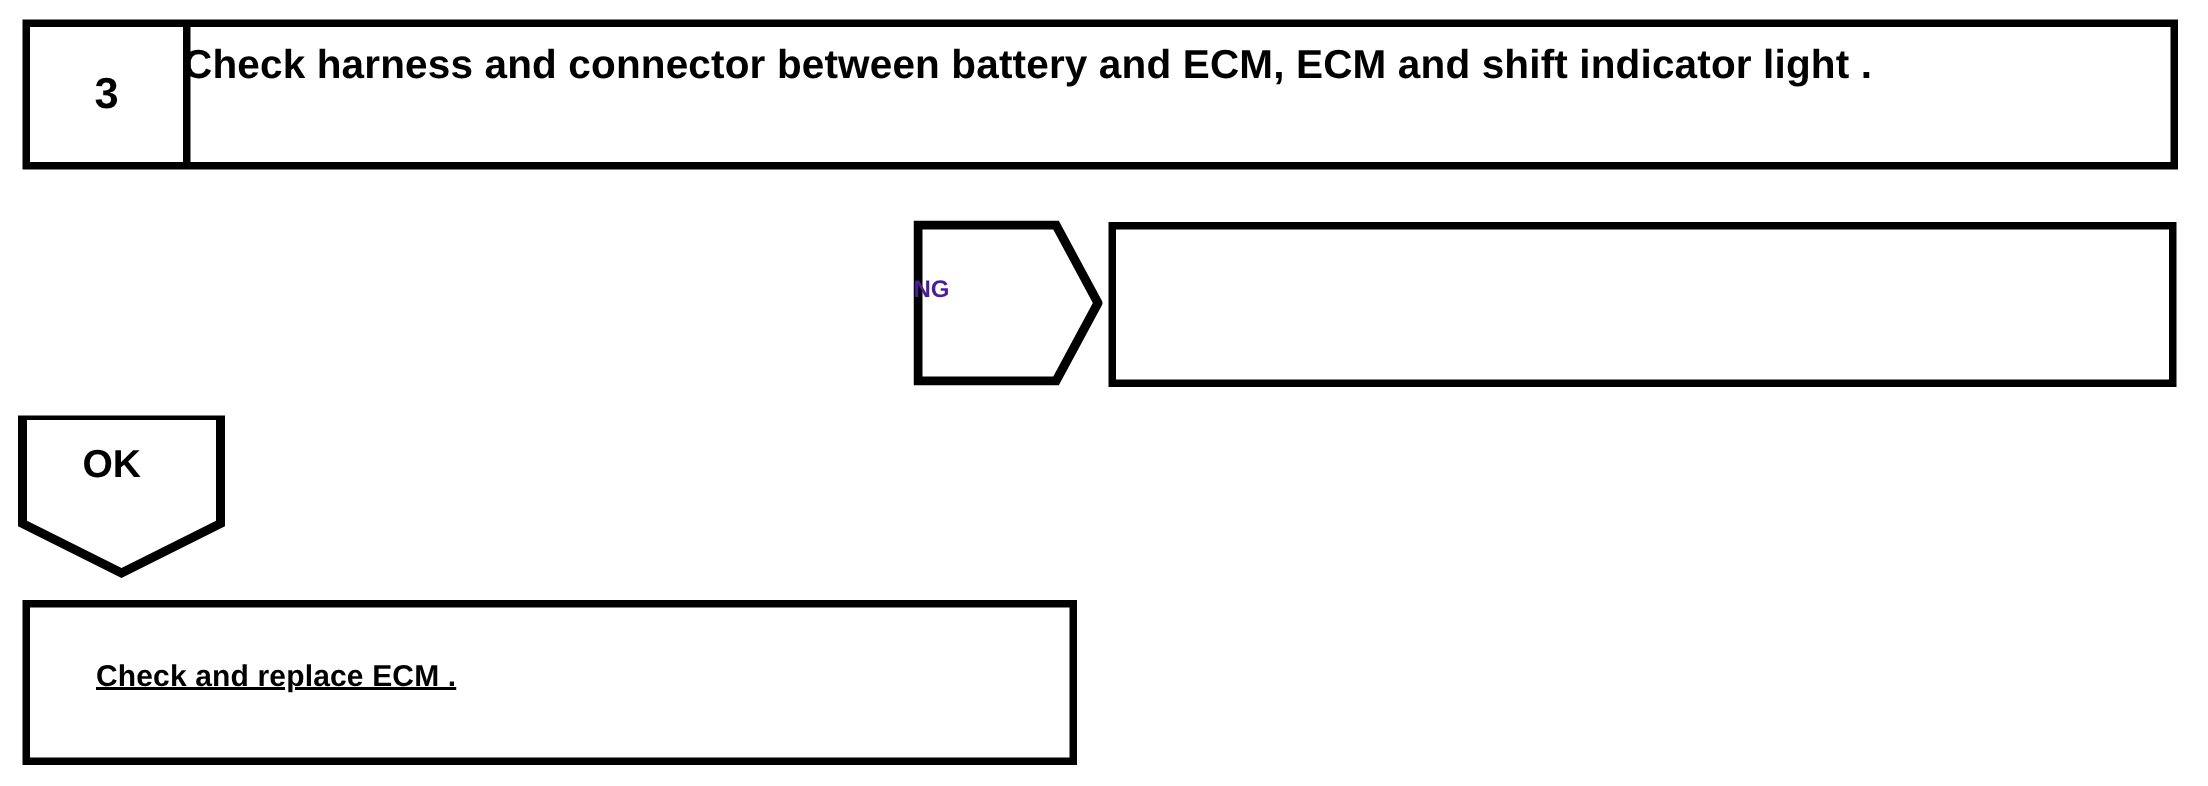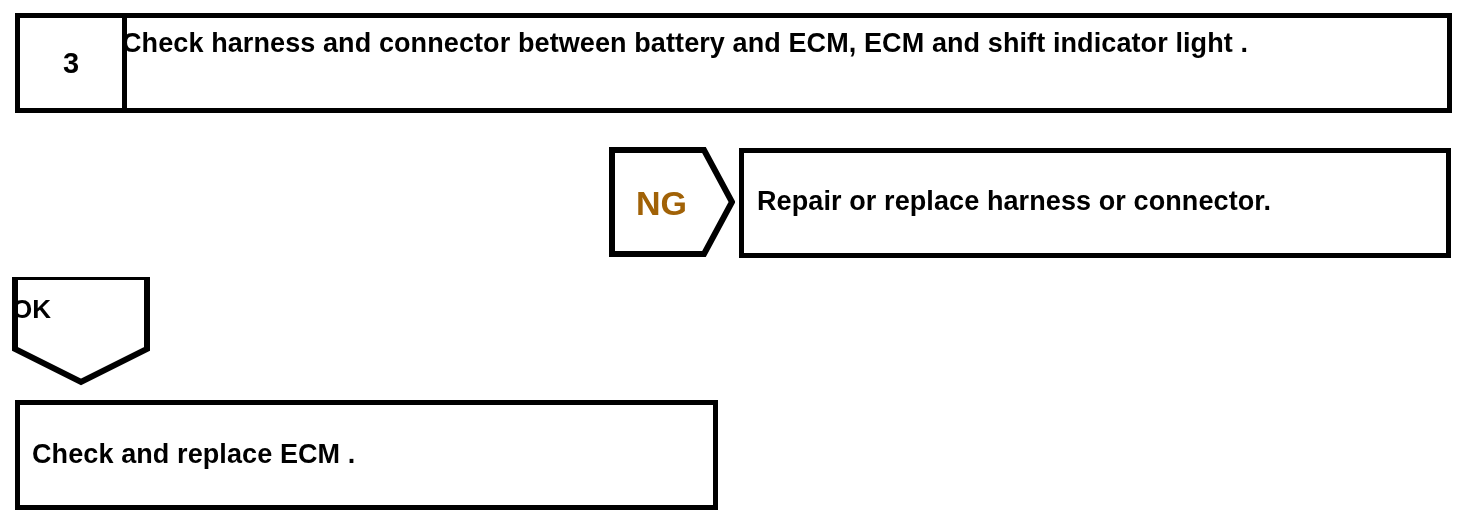--- a/index.html
+++ b/index.html
@@ -74,24 +74,23 @@
   .ng-pent svg, .ok-pent svg {
     display: block;
     width: 100%;
     height: 100%;
   }
   .ng-label {
     position: absolute;
     left: 609px;
     top: 186px;
     width: 105px;
-    text-align: center;
-    font-size: 34px;
+    font-size: 16px;
     font-weight: bold;
-    color: #a16207;
+    color: #4c1d95;
     line-height: 1;
   }
 
   
   .repair-box {
     position: absolute;
     left: 739px;
     top: 148px;
     width: 712px;
     height: 110px;
@@ -116,46 +115,48 @@
     left: 12px;
     top: 277px;
     width: 138px;
     height: 110px;
   }
   .ok-label {
     position: absolute;
     left: 12px;
     top: 296px;
     width: 125px;
+    text-align: center;
     font-size: 26px;
     font-weight: bold;
     color: #000000;
     line-height: 1;
   }
 
   
   .final-box {
     position: absolute;
     left: 15px;
     top: 400px;
     width: 703px;
     height: 110px;
     box-sizing: border-box;
     border: 5px solid #000000;
     background: #ffffff;
   }
   .final-text {
     position: absolute;
-    left: 32px;
+    left: 64px;
     top: 441px;
-    font-size: 27px;
+    font-size: 20px;
     font-weight: bold;
     color: #000000;
     line-height: 1;
     letter-spacing: 0.1px;
+    text-decoration: underline;
   }
 </style>
 </head>
 <body>
 
 <div id="page">
 
   <div class="step-box">
     <div class="step-num-cell">
       <span class="step-num">3</span>
@@ -164,21 +165,20 @@
   <div class="step-text">Check harness and connector between battery and ECM, ECM and shift indicator light .</div>
 
   <div class="ng-pent">
     <svg viewBox="0 0 126 110" preserveAspectRatio="none" aria-hidden="true">
       <polygon points="3,3 95,3 123,55 95,107 3,107" fill="#ffffff" stroke="#000000" stroke-width="6" stroke-linejoin="miter"></polygon>
     </svg>
   </div>
   <div class="ng-label">NG</div>
 
   <div class="repair-box"></div>
-  <div class="repair-text">Repair or replace harness or connector.</div>
 
   <div class="ok-pent">
     <svg viewBox="0 0 138 110" preserveAspectRatio="none" aria-hidden="true">
       <polygon points="3,0 135,0 135,72 69,105 3,72" fill="#ffffff" stroke="#000000" stroke-width="6" stroke-linejoin="miter"></polygon>
     </svg>
   </div>
   <div class="ok-label">OK</div>
 
   <div class="final-box"></div>
   <div class="final-text">Check and replace ECM .</div>

